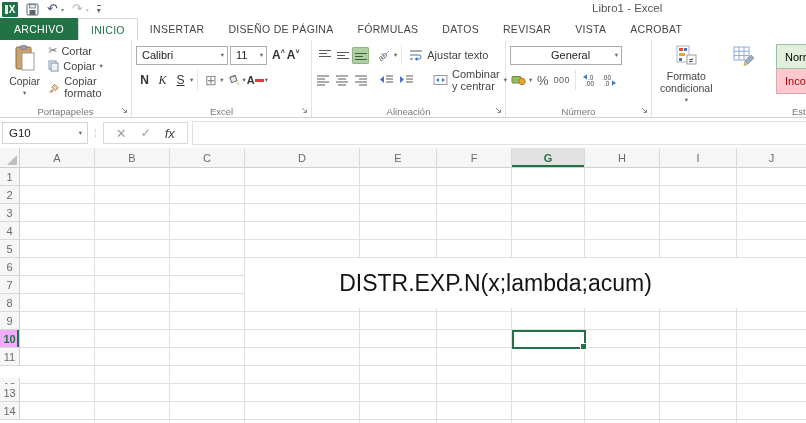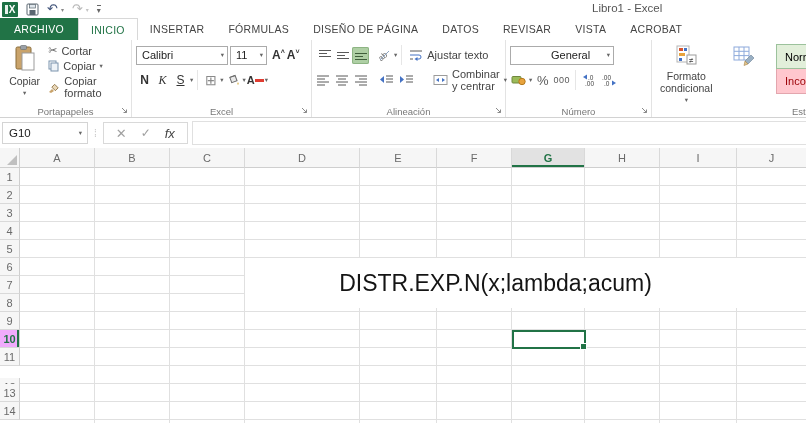--- a/index.html
+++ b/index.html
@@ -110,22 +110,22 @@
       <span class="dd" style="color:#c4c4c4;">▾</span>
     <span class="qat-custom">▾</span>
   </div>
   <span class="win-title">Libro1 - Excel</span>
 </div>
 
 <div class="tabbar">
   <div class="rtab file">ARCHIVO</div>
   <div class="rtab active">INICIO</div>
   <div class="rtab">INSERTAR</div>
+  <div class="rtab">DISEÑO DE PÁGINA</div>
   <div class="rtab">FÓRMULAS</div>
-  <div class="rtab">DISEÑO DE PÁGINA</div>
   <div class="rtab">DATOS</div>
   <div class="rtab">REVISAR</div>
   <div class="rtab">VISTA</div>
   <div class="rtab">ACROBAT</div>
 </div>
 
 <div class="ribbon">
 
   <div class="grp" style="width:124px;display:flex;">
     <div class="bigbtn" style="width:38px;">
@@ -317,21 +317,21 @@
     <span class="grp-label">Alineación</span>
     <span class="launcher">
       <svg width="9" height="9" viewBox="0 0 9 9" stroke="#8a8a8a" fill="none">
           <path d="M2 2 L6.5 6.5 M6.5 3.5 V6.5 H3.5"></path>
         </svg>
     </span>
   </div>
 
   <div class="grp" style="width:138px;">
     <div class="rowline">
-      <div class="combo" style="width:104px;padding-left:40px;">
+      <div class="combo" style="width:112px;padding-left:40px;">
         <span>General</span>
           <span class="dd">▾</span>
       </div>
     </div>
     <div class="rowline2" style="gap:2px;">
       <span class="ico16">
         <svg width="15" height="12" viewBox="0 0 15 12">
             <rect x="1" y="2.5" width="9" height="6.5" rx="1" fill="#9bbb59" stroke="#70883e"></rect>
             <circle cx="11" cy="7.5" r="3.2" fill="#e8a33d" stroke="#b37a1e"></circle>
           </svg>

